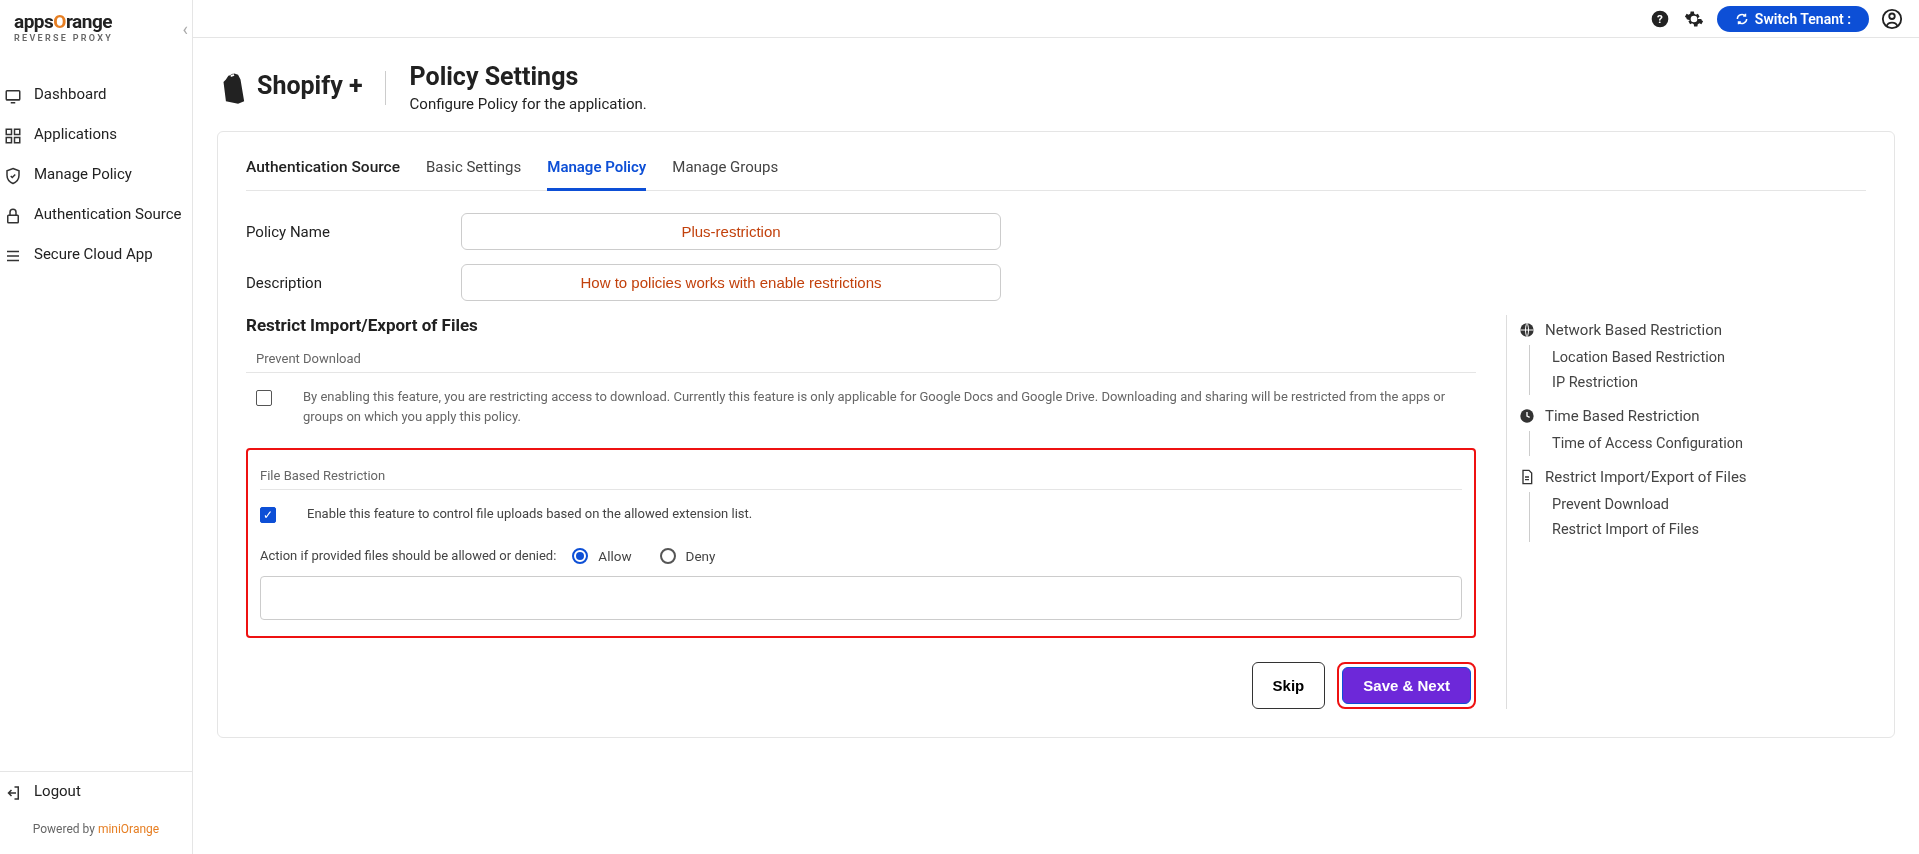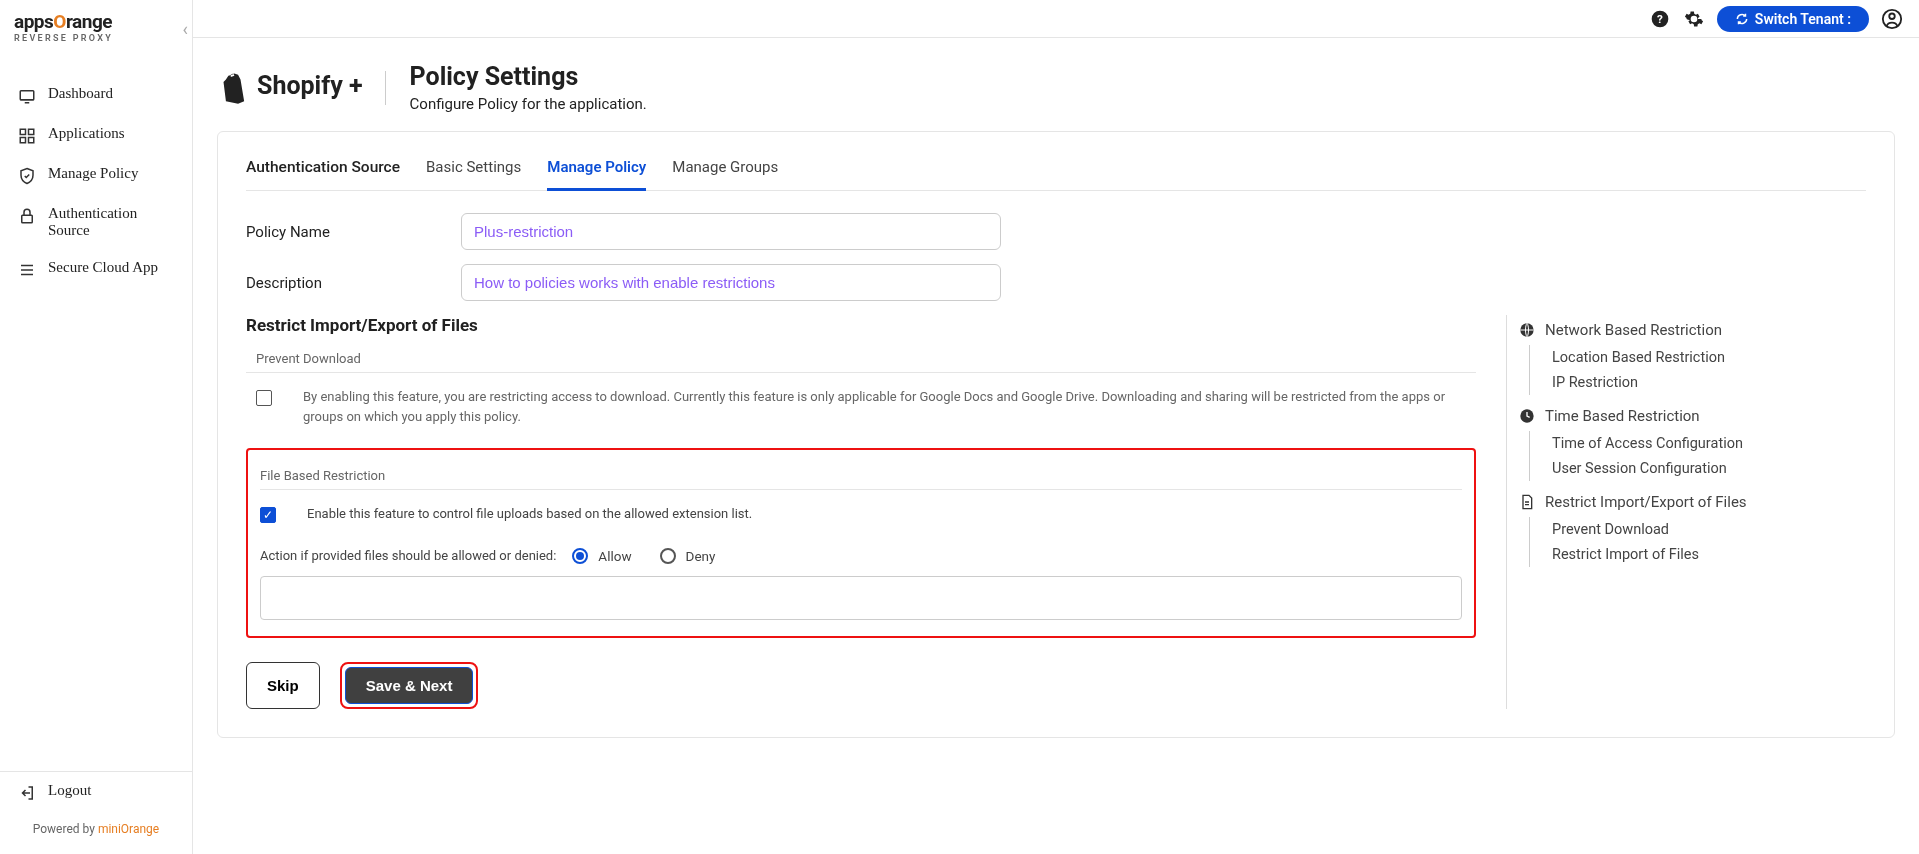--- a/index.html
+++ b/index.html
@@ -7,21 +7,21 @@
 .app { display: flex; height: 854px; width: 1919px; overflow: hidden; }
 
 
 .sidebar { width: 193px; border-right: 1px solid #e5e5e5; display: flex; flex-direction: column; position: relative; }
 .logo-area { padding: 10px 14px 8px; }
 .logo-text { font-size: 19px; font-weight: 700; letter-spacing: -0.5px; color: #222; }
 .logo-text .orange { color: #e67e22; }
 .logo-sub { font-size: 9px; letter-spacing: 2.3px; color: #666; font-weight: 600; }
 .collapse { position: absolute; top: 18px; right: 4px; font-size: 18px; color: #aaa; cursor: pointer; }
 .nav { padding-top: 24px; }
-.nav-item { display: flex; align-items: flex-start; gap: 12px; padding: 10px 18px; cursor: pointer; color: #222; font-size: 15px; font-family: Liberation Serif, serif; }
+.nav-item { display: flex; align-items: flex-start; gap: 12px; padding: 10px 4px; cursor: pointer; color: #222; font-size: 15px; }
 .nav-icon { width: 18px; height: 18px; flex-shrink: 0; display: inline-flex; align-items: center; justify-content: center; margin-top: 2px; }
 .nav-item.multi { align-items: flex-start; }
 .sidebar-footer { margin-top: auto; border-top: 1px solid #e5e5e5; }
 .powered { padding: 10px 14px 18px; font-size: 12px; color: #666; text-align: center; }
 .powered a { color: #e67e22; text-decoration: none; }
 
 
 .main { flex: 1; display: flex; flex-direction: column; overflow: auto; }
 .topbar { height: 38px; border-bottom: 1px solid #e5e5e5; display: flex; align-items: center; justify-content: flex-end; padding: 0 16px; gap: 12px; }
 .topbar .icon-btn { width: 22px; height: 22px; display: inline-flex; align-items: center; justify-content: center; cursor: pointer; }
@@ -35,21 +35,21 @@
 .page-title p { font-size: 15px; color: #222; }
 
 .card { border: 1px solid #e5e5e5; border-radius: 6px; padding: 18px 28px 28px; }
 .tabs { display: flex; gap: 26px; border-bottom: 1px solid #e5e5e5; margin-bottom: 22px; }
 .tab { padding: 8px 0 12px; font-size: 15px; color: #444; cursor: pointer; white-space: nowrap; }
 .tab.auth { color: #222; font-weight: 500; font-size: 15.5px; }
 .tab.active { color: #0d4fd6; font-weight: 600; border-bottom: 3px solid #0d4fd6; margin-bottom: -1px; }
 
 .form-row { display: flex; align-items: center; margin-bottom: 14px; }
 .form-label { width: 215px; font-size: 15px; color: #222; }
-.form-input { width: 540px; padding: 9px 12px; border: 1px solid #ccc; border-radius: 6px; font-size: 15px; color: #8b5cf6; }
+.form-input { width: 540px; padding: 9px 12px; border: 1px solid #ccc; border-radius: 6px; font-size: 15px; color: #c2410c; text-align: center; }
 
 .two-col { display: flex; gap: 30px; margin-top: 14px; }
 .left-col { flex: 1; }
 .right-col { width: 360px; border-left: 1px solid #ddd; padding-left: 12px; }
 
 .section-title { font-size: 17px; font-weight: 700; margin-bottom: 8px; }
 .subsection-label { font-size: 13px; color: #666; padding: 8px 10px 6px; }
 .hr { border-bottom: 1px solid #e5e5e5; margin: 0 0 10px; }
 .check-row { display: flex; align-items: flex-start; gap: 31px; padding: 4px 10px 14px; }
 .checkbox { width: 16px; height: 16px; border: 1.5px solid #555; border-radius: 2px; margin-top: 3px; flex-shrink: 0; cursor: pointer; display: inline-flex; align-items: center; justify-content: center; }
@@ -58,23 +58,23 @@
 
 .file-section { border: 2px solid #e11; border-radius: 4px; padding: 10px 12px 16px; margin-top: 8px; }
 .radio-row { display: flex; align-items: center; gap: 10px; padding: 10px 0 12px; font-size: 13px; color: #444; }
 .radio-label-q { margin-right: 6px; }
 .radio { width: 16px; height: 16px; border: 2px solid #555; border-radius: 50%; display: inline-flex; align-items: center; justify-content: center; cursor: pointer; }
 .radio.selected { border-color: #0d4fd6; }
 .radio.selected::after { content: ''; width: 8px; height: 8px; background: #0d4fd6; border-radius: 50%; }
 .radio-text { margin-right: 18px; font-size: 13.5px; }
 .ext-input { width: 100%; height: 44px; border: 1px solid #ccc; border-radius: 4px; }
 
-.actions { display: flex; gap: 20px; margin-top: 24px; }
+.actions { display: flex; gap: 12px; margin-top: 24px; justify-content: flex-end; }
 .btn { padding: 9px 20px; border-radius: 6px; font-size: 15px; font-weight: 600; cursor: pointer; border: 1.5px solid #333; background: #fff; }
-.btn.primary { background: #404040; color: #fff; border-color: #0d4fd6; }
+.btn.primary { background: #6d28d9; color: #fff; border-color: #0d4fd6; }
 .btn-wrap-highlight { border: 2.5px solid #e11; border-radius: 8px; padding: 3px; display: inline-flex; }
 
 
 .rnav-item { display: flex; align-items: center; gap: 10px; padding: 6px 0; font-size: 15px; color: #444; cursor: pointer; }
 .rnav-sub { padding-left: 22px; border-left: 1px solid #ccc; margin-left: 10px; margin-bottom: 6px; }
 .rnav-sub .rnav-item { font-size: 14.5px; padding: 4px 0; }
 .rnav-icon { width: 16px; height: 16px; display: inline-flex; align-items: center; justify-content: center; }
 
 svg { display: block; }
 </style>
@@ -272,23 +272,20 @@
                     <circle cx="12" cy="12" r="10"></circle>
                     <path d="M12 6v6l4 2" stroke="#fff" stroke-width="2" fill="none"></path>
                   </svg>
                 </span>
               <span>Time Based Restriction</span>
             </div>
             <div class="rnav-sub">
               <div class="rnav-item">
                   <span>Time of Access Configuration</span>
                 </div>
-              <div class="rnav-item">
-                  <span>User Session Configuration</span>
-                </div>
             </div>
             <div class="rnav-item">
               <span class="rnav-icon">
                   <svg width="16" height="16" viewBox="0 0 24 24" fill="none" stroke="#333" stroke-width="2">
                     <path d="M6 2h9l4 4v16H6z"></path>
                     <path d="M9 12h6M9 16h6"></path>
                   </svg>
                 </span>
               <span>Restrict Import/Export of Files</span>
             </div>

